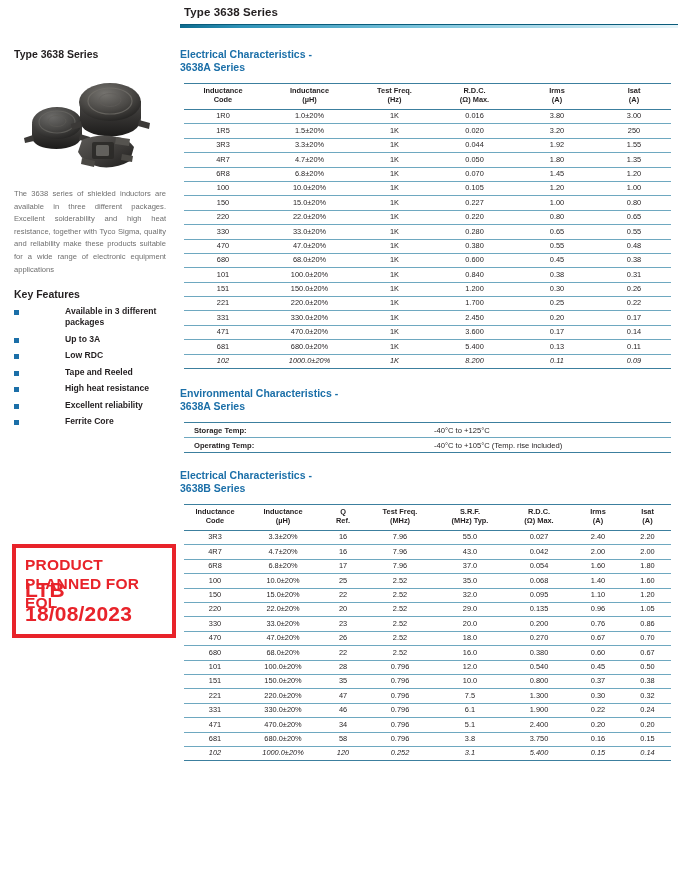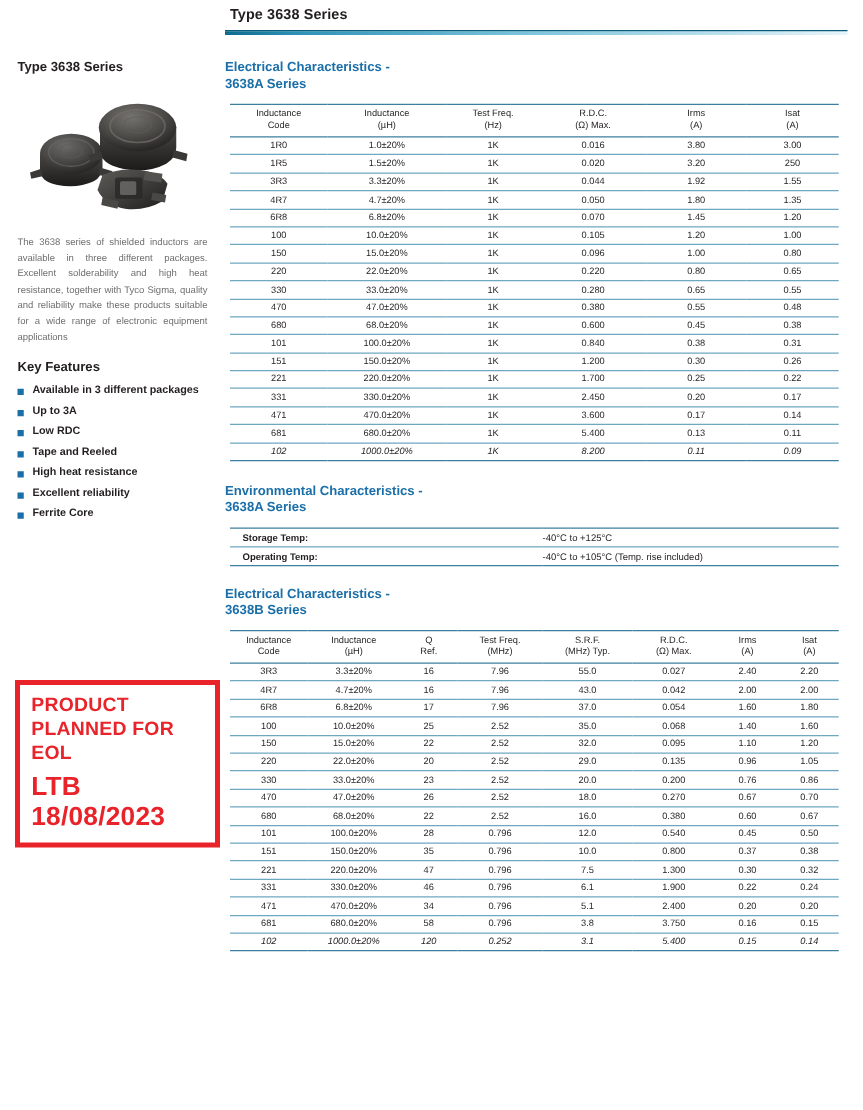--- a/index.html
+++ b/index.html
@@ -65,42 +65,43 @@
   .kf-title {
     font-size: 10.5px;
     font-weight: bold;
     color: #231f20;
     margin-top: 12px;
     margin-bottom: 6px;
   }
   .kf-list { list-style: none; margin: 0; padding: 0; }
   .kf-item {
     display: flex;
-    align-items: center;
+    align-items: flex-start;
     margin-bottom: 5.5px;
+    gap: 39px;
   }
   .kf-bullet {
     width: 5px; height: 5px;
     background: #1b6fa8;
     margin-top: 4px;
     margin-right: 7px;
     flex: 0 0 auto;
   }
   .kf-text {
     font-size: 8.6px;
     font-weight: bold;
     line-height: 11px;
     color: #231f20;
   }
 
   
   .eol-box {
     position: absolute;
     left: 12px; top: 544px;
-    width: 164px; height: 134px;
+    width: 164px; height: 94px;
     border: 4px solid #e8232a;
     background: #ffffff;
     padding: 7px 9px 6px 9px;
   }
   .eol-main {
     color: #e8232a;
     font-size: 15.5px;
     font-weight: bold;
     line-height: 19px;
     letter-spacing: .2px;
@@ -138,21 +139,21 @@
   table.spec td {
     font-size: 7.4px;
     color: #231f20;
     text-align: center;
     padding: 0;
     height: 14.4px;
     line-height: 8.6px;
     vertical-align: middle;
   }
   table.spec thead th {
-    font-weight: normal;
+    font-weight: bold;
     height: 26px;
     border-top: 1.6px solid #3c7f9e;
     border-bottom: 1.2px solid #3c7f9e;
     padding-bottom: 1px;
   }
   table.spec thead th .l2 { display: block; }
   table.spec tbody td {
     border-bottom: .9px solid #6ea8c0;
   }
   table.spec tbody tr:last-child td {
@@ -361,21 +362,21 @@
           <td>10.0±20%</td>
           <td>1K</td>
           <td>0.105</td>
           <td>1.20</td>
           <td>1.00</td>
         </tr>
         <tr>
           <td>150</td>
           <td>15.0±20%</td>
           <td>1K</td>
-          <td>0.096</td>
+          <td>0.227</td>
           <td>1.00</td>
           <td>0.80</td>
         </tr>
         <tr>
           <td>220</td>
           <td>22.0±20%</td>
           <td>1K</td>
           <td>0.220</td>
           <td>0.80</td>
           <td>0.65</td>

